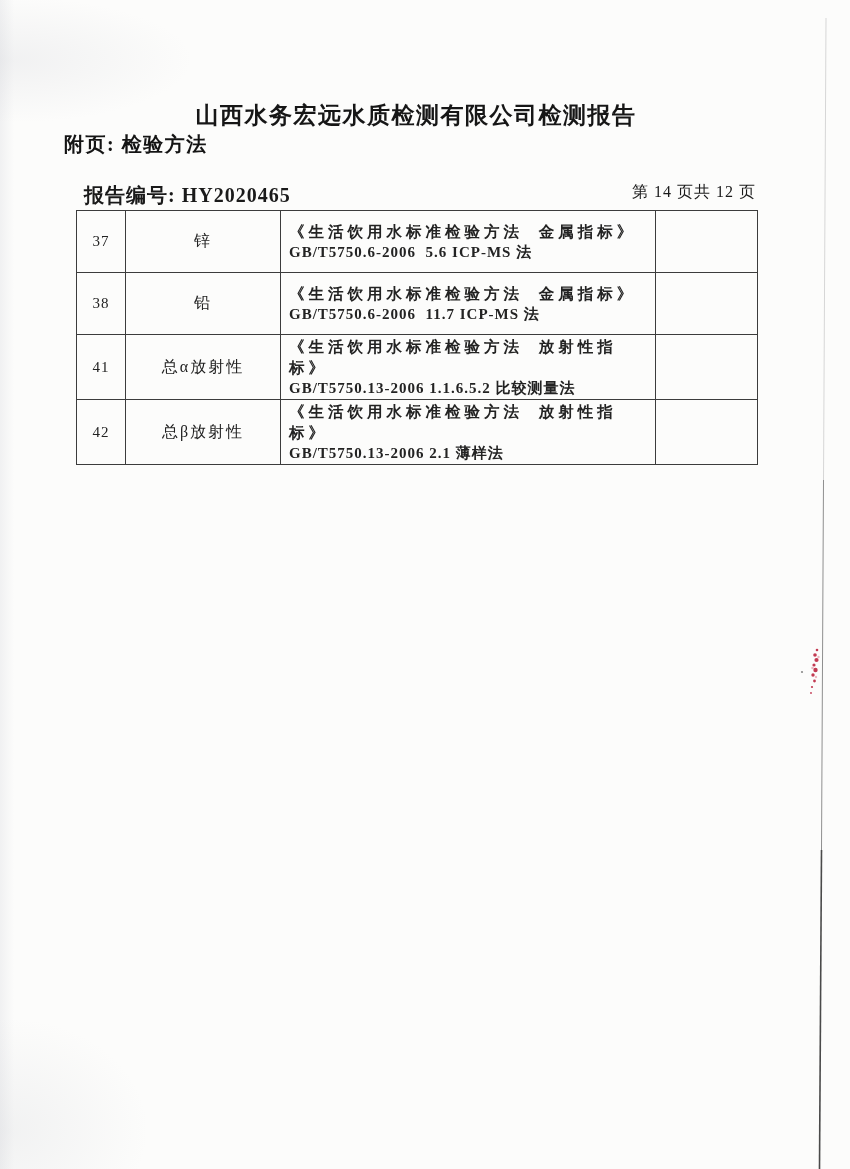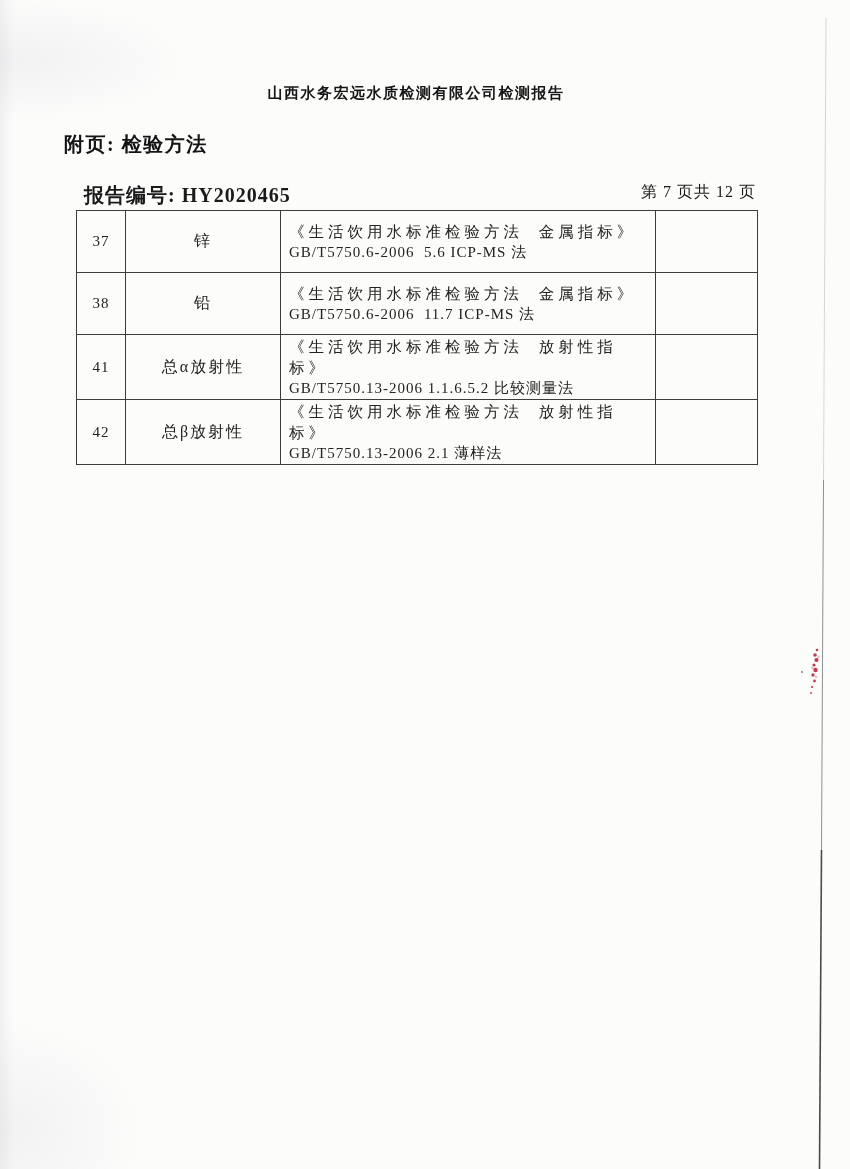--- a/index.html
+++ b/index.html
@@ -12,24 +12,24 @@
       radial-gradient(ellipse 260px 90px at 10px 60px, rgba(190,192,200,0.18), rgba(0,0,0,0) 70%),
       radial-gradient(ellipse 200px 160px at 8px 1130px, rgba(185,188,195,0.16), rgba(0,0,0,0) 70%),
       linear-gradient(90deg, rgba(205,207,214,0.25) 0px, rgba(0,0,0,0) 14px),
       #fcfcfb;
     overflow: hidden;
     font-family: "Liberation Serif", "DejaVu Serif", serif;
     color: #1f1f1f;
   }
   .doc-title {
     position: absolute;
-    top: 84px; left: 0; width: 832px;
+    top: 100px; left: 0; width: 832px;
     text-align: center;
     font-family: "Liberation Sans", "DejaVu Sans", sans-serif;
-    font-size: 15px;
+    font-size: 23px;
     font-weight: 700;
     letter-spacing: 1.5px;
     color: #161616;
   }
   .doc-subtitle {
     position: absolute;
     top: 131px; left: 64px;
     font-size: 20px;
     font-weight: 700;
     letter-spacing: 1.5px;
@@ -84,21 +84,21 @@
     letter-spacing: 1px;
     color: #222;
   }
   td.c-itm {
     text-align: center;
     vertical-align: middle;
     font-size: 16px;
     letter-spacing: 2px;
     color: #222;
   }
-  td.c-standard { vertical-align: middle; }
+  td.c-standard { vertical-align: middle; font-weight: bold; }
   .std-l1 {
     padding: 1px 8px 0 8px;
     font-size: 15.5px;
     letter-spacing: 4px;
     line-height: 21px;
     white-space: pre-wrap;
     color: #232323;
   }
   .std-l2 {
     padding: 0 8px 1px 8px;
@@ -119,21 +119,21 @@
 <body>
 
 <div class="page">
 
   <div class="doc-title">山西水务宏远水质检测有限公司检测报告</div>
 
   <div class="doc-subtitle">附页: 检验方法</div>
 
   <div class="report-line">报告编号: HY2020465</div>
 
-  <div class="page-info">第 7 页共 12 页</div>
+  <div class="page-info">第 14 页共 12 页</div>
 
   <table class="methods">
     <colgroup>
       <col class="c-no">
         <col class="c-item">
         <col class="c-std">
         <col class="c-note">
     </colgroup>
     <tbody>
 

